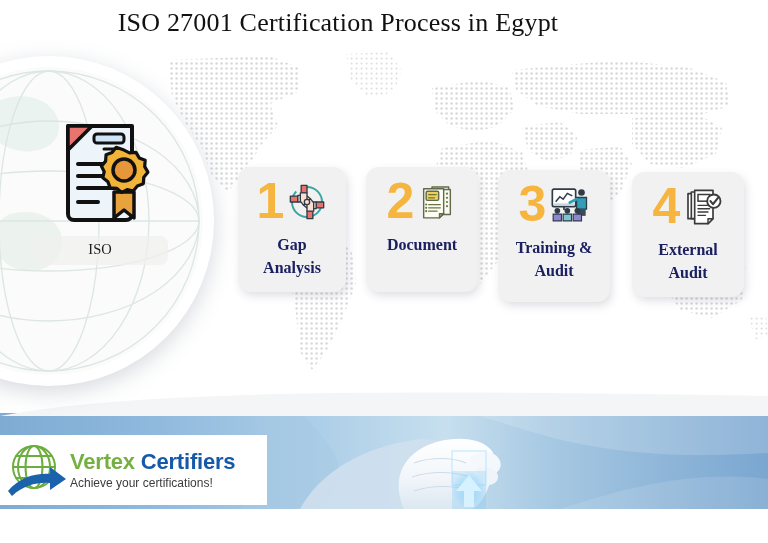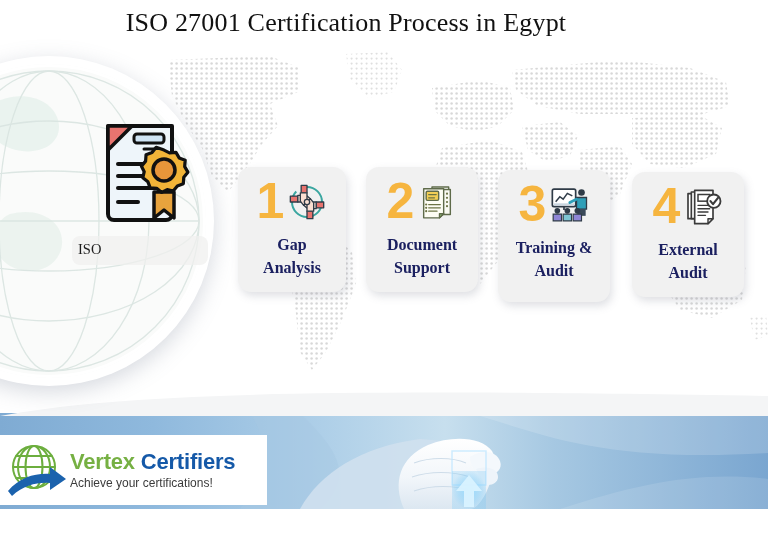--- a/index.html
+++ b/index.html
@@ -18,21 +18,21 @@
     width: 768px;
     height: 543px;
     background: #ffffff;
     overflow: hidden;
   }
 
   
   .title {
     position: absolute;
     top: 8px;
-    left: 12px;
+    left: 4px;
     width: 668px;
     text-align: center;
     font-family: "Liberation Serif", serif;
     font-size: 26px;
     font-weight: 400;
     color: #111111;
     letter-spacing: 0.2px;
     z-index: 40;
   }
 
@@ -86,22 +86,21 @@
     left: 0; top: 0;
     width: 314px; height: 314px;
   }
   .medallion-content {
     position: absolute;
     left: 116px;
     top: 40px;
     width: 200px;
     height: 250px;
     z-index: 5;
-    text-align: left;
-    padding-left: 40px;
+    text-align: center;
   }
   .cert-icon {
     width: 104px;
     height: 112px;
     margin: 20px auto 0 auto;
     display: block;
   }
   .iso-label-box {
     margin: 8px auto 0 auto;
     width: 124px;
@@ -383,21 +382,20 @@
           <circle cx="36" cy="24" r="1.3"></circle>
             <circle cx="36" cy="29" r="1.3"></circle>
           <circle cx="11" cy="27" r="1.3"></circle>
             <circle cx="11" cy="31" r="1.3"></circle>
           <circle cx="11" cy="35" r="1.3"></circle>
         </g>
       </svg>
     </div>
     <div class="card-label">
       <div>Document</div>
-      <div>Support</div>
     </div>
   </div>
 
   <div class="card" id="card-3">
     <div class="card-top">
       <span class="card-num">3</span>
       <svg class="card-icon" viewBox="0 0 48 48">
 
         <rect x="4" y="5" width="28" height="21" rx="2" fill="#ffffff" stroke="#2f3b47" stroke-width="2"></rect>
         <polyline points="8,20 13,14 17,17 22,10 28,13" fill="none" stroke="#2f3b47" stroke-width="1.8"></polyline>

